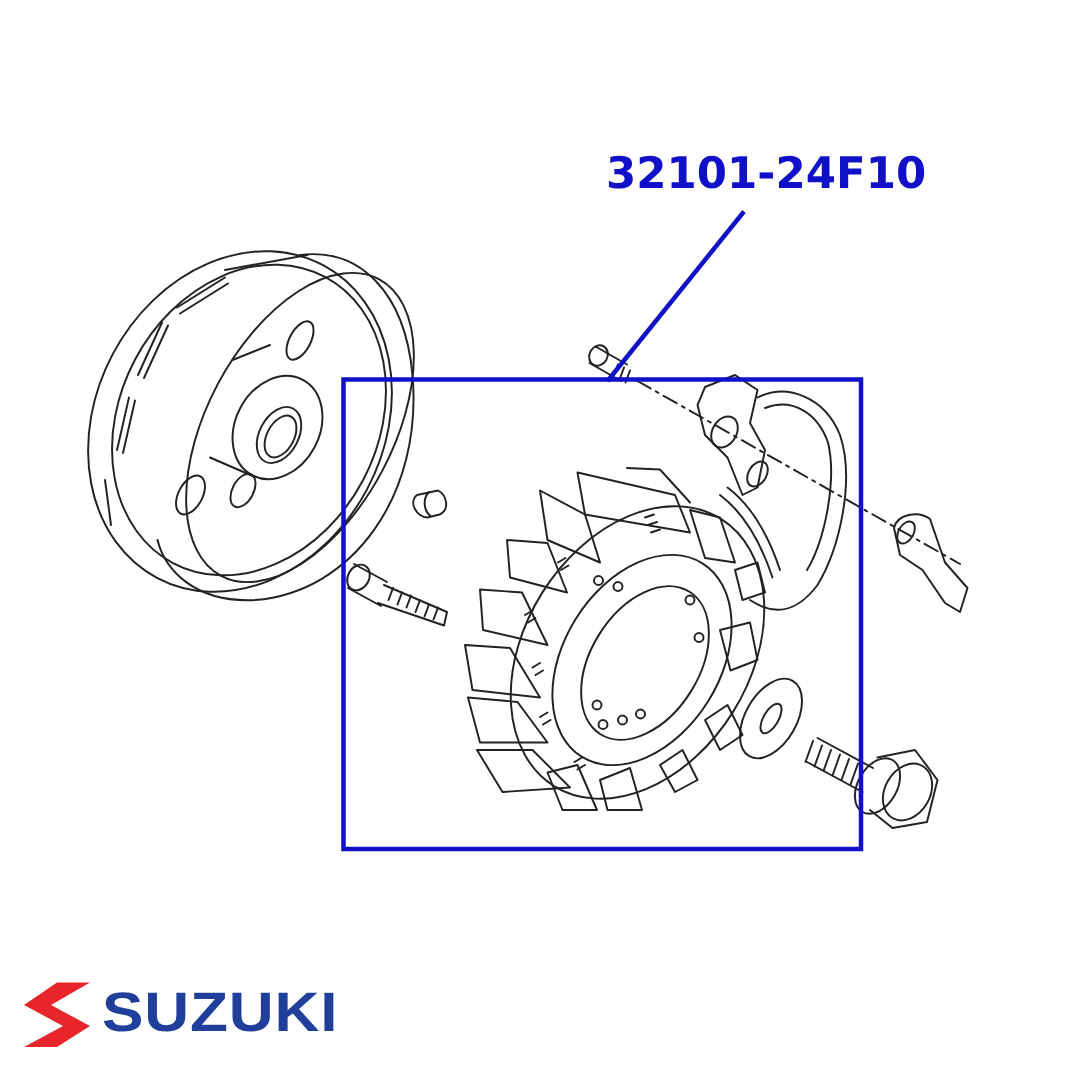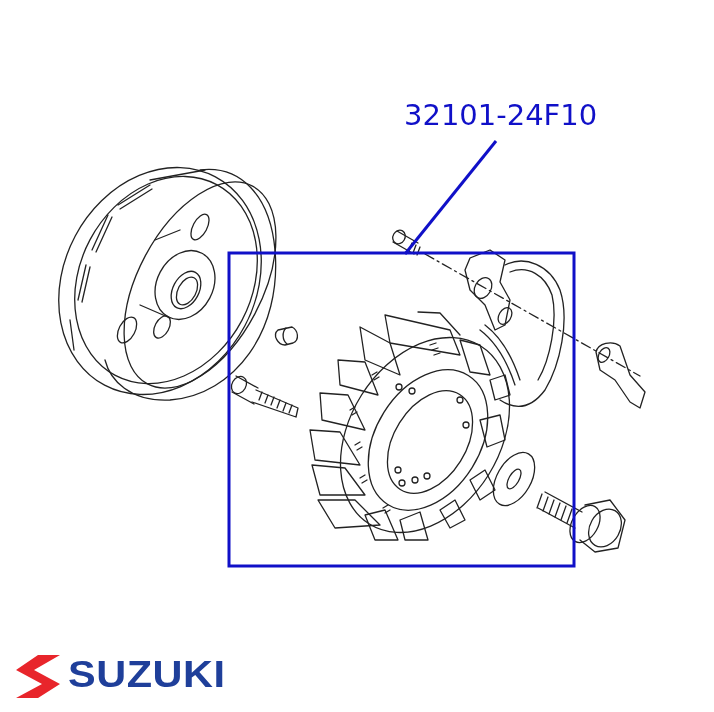--- a/index.html
+++ b/index.html
@@ -1,21 +1,21 @@
 <!DOCTYPE html>
 <html><head>
 <meta charset="utf-8">
 <style>
   html, body { margin: 0; padding: 0; background: #ffffff; }
   body { width: 714px; height: 712px; position: relative; overflow: hidden; font-family: "Liberation Sans", sans-serif; }
   #diagram { position: absolute; left: 0; top: 0; width: 714px; height: 712px; }
   .part-number {
     position: absolute; left: 404px; top: 98px;
     font-family: "DejaVu Sans", sans-serif; font-size: 29px; color: #1010c8;
-    letter-spacing: 0px; line-height: 34px; white-space: nowrap;
+    letter-spacing: 0px; line-height: 34px; white-space: nowrap; font-weight: bold;
   }
   .logo-text {
     position: absolute; left: 68px; top: 653px;
     font-family: "Liberation Sans", sans-serif; font-weight: 900; font-size: 37px;
     color: #1f3f9a; letter-spacing: 0.5px; line-height: 44px;
     transform: scaleX(1.12); transform-origin: left center;
   }
 </style>
 </head>
 <body>

